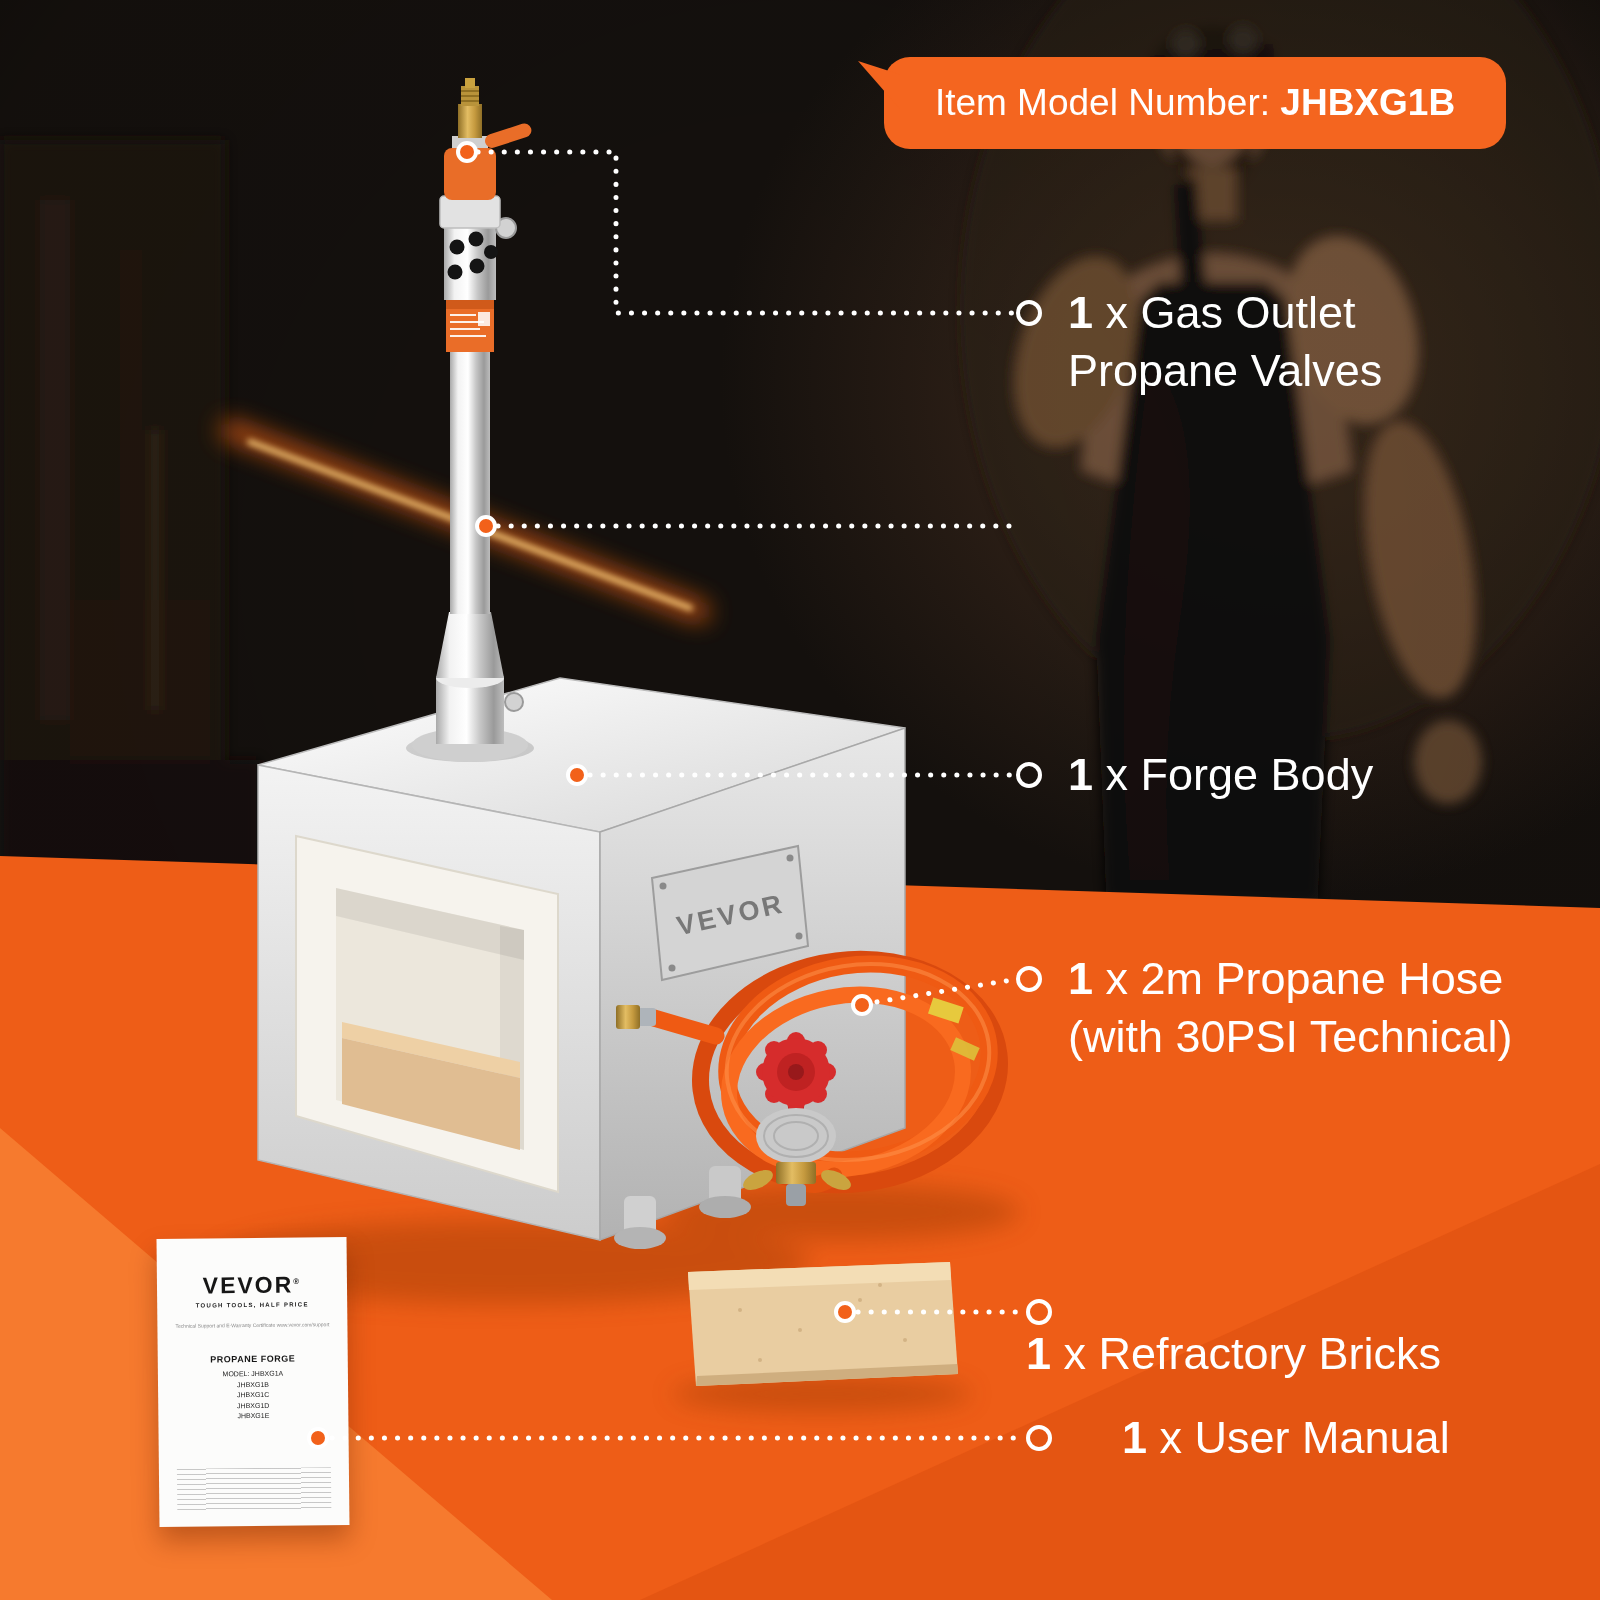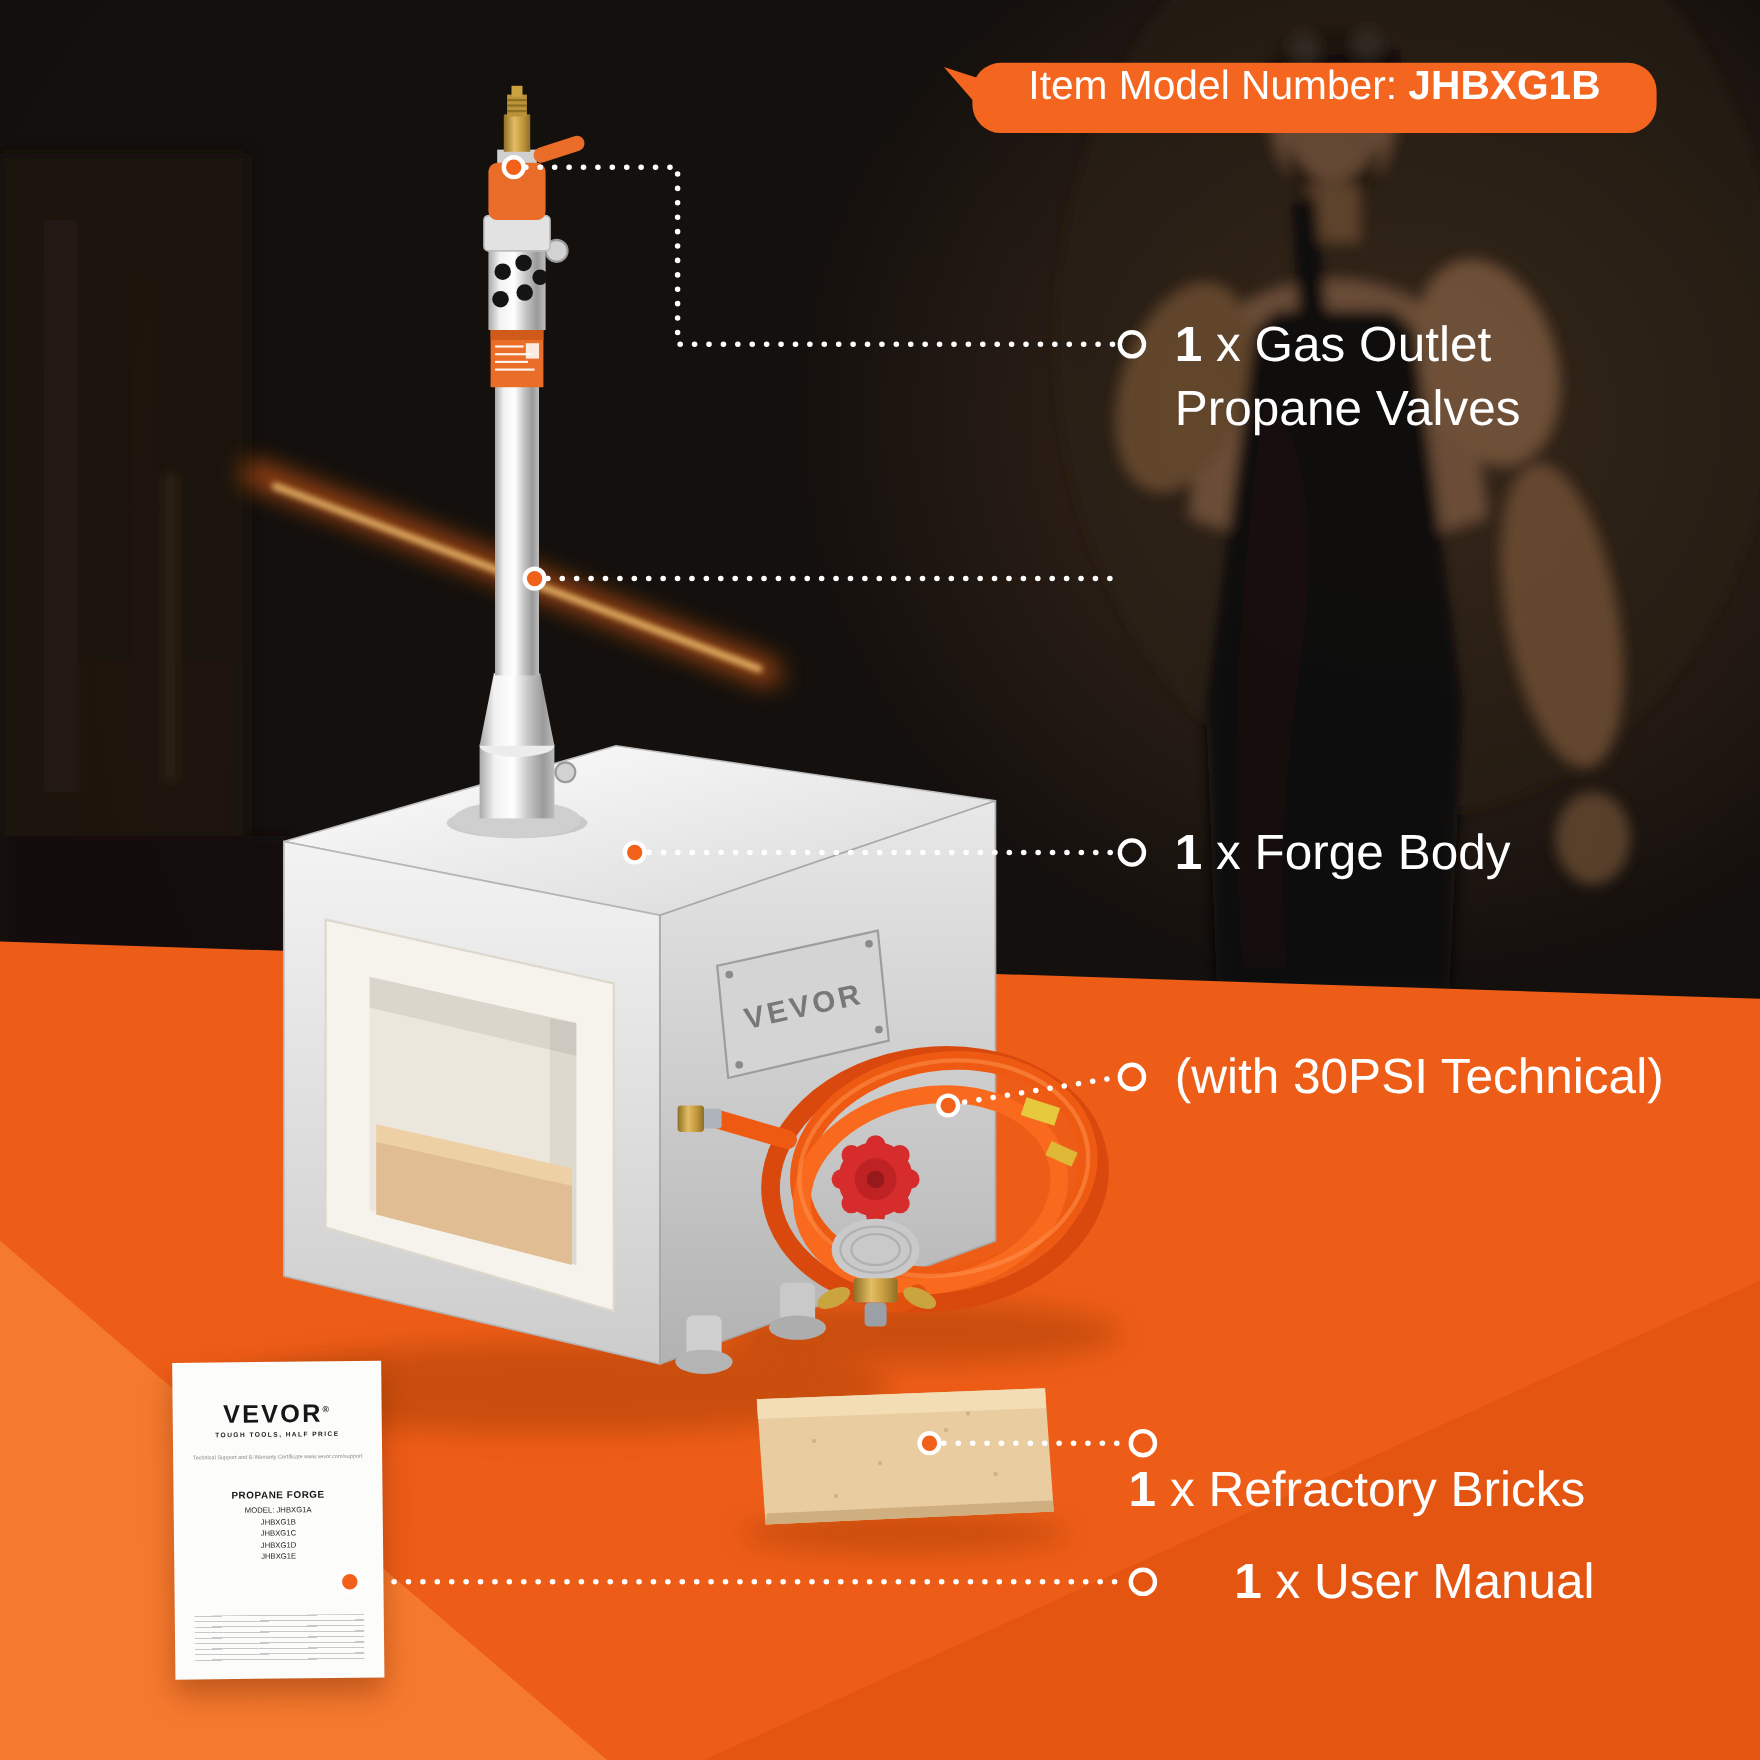--- a/index.html
+++ b/index.html
@@ -4,22 +4,22 @@
 <style>
   * { margin:0; padding:0; box-sizing:border-box; }
   html,body { width:1600px; height:1600px; background:#120e0c; }
   body { font-family:"Liberation Sans", sans-serif; }
   .stage { position:relative; width:1600px; height:1600px; overflow:hidden; background:#14100d; }
   .layer { position:absolute; inset:0; }
   svg.scene, svg.leads { display:block; width:1600px; height:1600px; }
   .leads { pointer-events:none; }
 
   
-  .badge { position:absolute; left:884px; top:57px; width:622px; height:64px;
-    background:#f4651f; border-radius:26px; display:flex; align-items:flex-start; justify-content:center;
+  .badge { position:absolute; left:884px; top:57px; width:622px; height:92px;
+    background:#f4651f; border-radius:26px; display:flex; align-items:center; justify-content:center;
     color:#fff; font-size:37px; z-index:4; }
   .badge .tail { position:absolute; left:-26px; top:4px; width:42px; height:48px; background:#f4651f;
     clip-path:polygon(100% 28%, 0 0, 100% 100%); }
   .badge b { font-weight:700; }
 
   
   .callout { position:absolute; display:flex; align-items:flex-start; color:#fff;
     font-size:45px; line-height:58px; z-index:4; white-space:nowrap; }
   .callout .ring { flex:0 0 auto; width:26px; height:26px; border:4px solid #fff; border-radius:50%;
     margin:16px 26px 0 0; background:transparent; }
@@ -293,20 +293,21 @@
     <span class="ring"></span>
     <div class="txt">
       <div><b>1</b><span> x Forge Body</span></div>
       <div><span></span></div>
     </div>
   </div>
 
   <div class="callout" style="left:1016px; top:950px;">
     <span class="ring"></span>
     <div class="txt">
+      <div><b>1</b><span> x 2m Propane Hose</span></div>
       <div><span>(with 30PSI Technical)</span></div>
     </div>
   </div>
 
   <div class="callout" style="left:1026px; top:1283px;flex-direction:column;">
     <span class="ring"></span>
     <div class="txt">
       <div><b>1</b><span> x Refractory Bricks</span></div>
       <div><span></span></div>
     </div>

